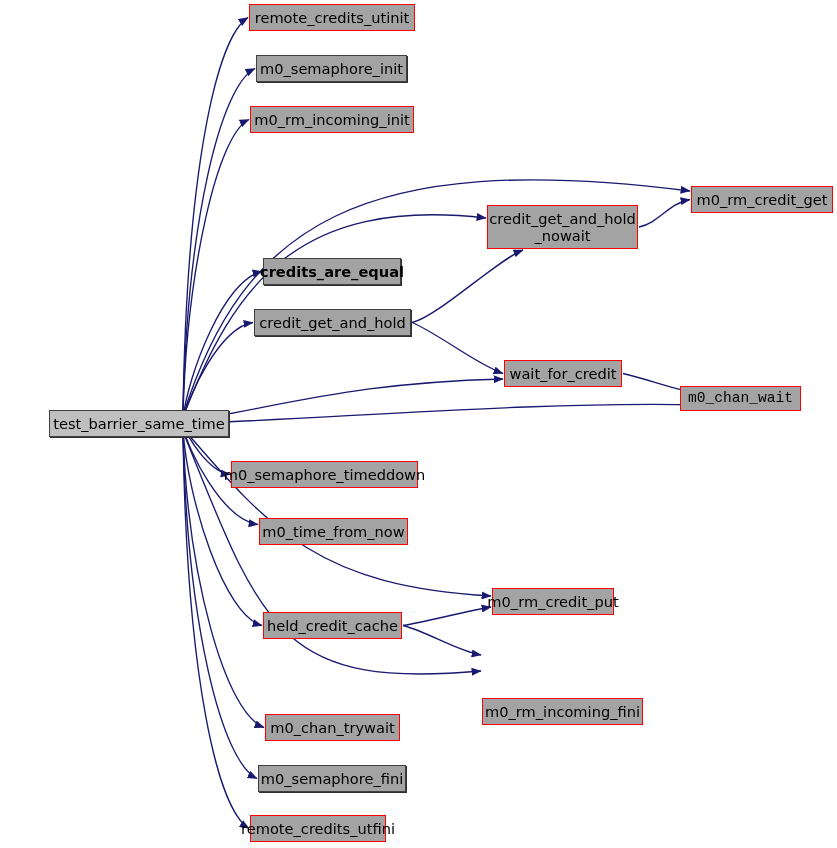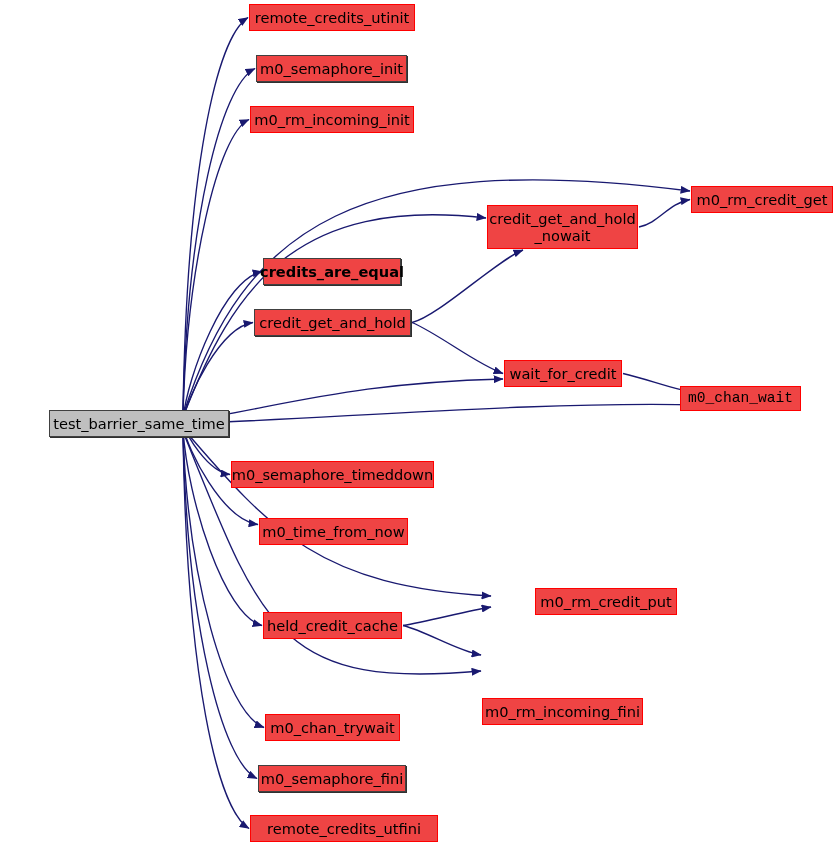--- a/index.html
+++ b/index.html
@@ -24,21 +24,21 @@
     left: 0;
     top: 0;
     width: 837px;
     height: 848px;
     pointer-events: none;
   }
   .gnode {
     position: absolute;
     box-sizing: border-box;
     border: 1px solid #ff0000;
-    background: #ef4444;
+    background: #a3a3a3;
     display: flex;
     align-items: center;
     justify-content: center;
     text-align: center;
     font-size: 14.6px;
     line-height: 1.18;
     color: #000000;
     white-space: pre;
     letter-spacing: 0px;
   }
@@ -93,22 +93,22 @@
       <div class="gnode" style="left: 249px; top: 4px; width: 166px; height: 27px;">remote_credits_utinit</div>
       <div class="gnode black" style="left: 256px; top: 55px; width: 151px; height: 27px;">m0_semaphore_init</div>
       <div class="gnode" style="left: 250px; top: 106px; width: 164px; height: 27px;">m0_rm_incoming_init</div>
       <div class="gnode" style="left: 691px; top: 186px; width: 142px; height: 27px;">m0_rm_credit_get</div>
       <div class="gnode" style="left: 487px; top: 205px; width: 151px; height: 44px;">credit_get_and_hold
 _nowait</div>
       <div class="gnode black" style="left: 263px; top: 258px; width: 138px; height: 27px; font-weight: bold;">credits_are_equal</div>
       <div class="gnode black" style="left: 254px; top: 309px; width: 157px; height: 27px;">credit_get_and_hold</div>
       <div class="gnode" style="left: 504px; top: 360px; width: 118px; height: 27px;">wait_for_credit</div>
       <div class="gnode" style="left: 680px; top: 386px; width: 121px; height: 25px; font-family: Liberation Mono, monospace;">m0_chan_wait</div>
-      <div class="gnode" style="left: 231px; top: 461px; width: 203px; height: 27px;">m0_semaphore_timeddown</div>
+      <div class="gnode" style="left: 231px; top: 461px; width: 187px; height: 27px;">m0_semaphore_timeddown</div>
       <div class="gnode" style="left: 259px; top: 518px; width: 149px; height: 27px;">m0_time_from_now</div>
-      <div class="gnode" style="left: 492px; top: 588px; width: 142px; height: 27px; margin-left: 43px;">m0_rm_credit_put</div>
+      <div class="gnode" style="left: 492px; top: 588px; width: 122px; height: 27px;">m0_rm_credit_put</div>
       <div class="gnode" style="left: 263px; top: 612px; width: 139px; height: 27px;">held_credit_cache</div>
       <div class="gnode" style="left: 482px; top: 650px; width: 161px; height: 27px; margin-top: 48px;">m0_rm_incoming_fini</div>
       <div class="gnode" style="left: 265px; top: 714px; width: 135px; height: 27px;">m0_chan_trywait</div>
       <div class="gnode black" style="left: 258px; top: 765px; width: 148px; height: 27px;">m0_semaphore_fini</div>
-      <div class="gnode" style="left: 250px; top: 815px; width: 188px; height: 27px;">remote_credits_utfini</div>
+      <div class="gnode" style="left: 250px; top: 815px; width: 136px; height: 27px;">remote_credits_utfini</div>
     </div>
 </div>
 
 </body></html>

